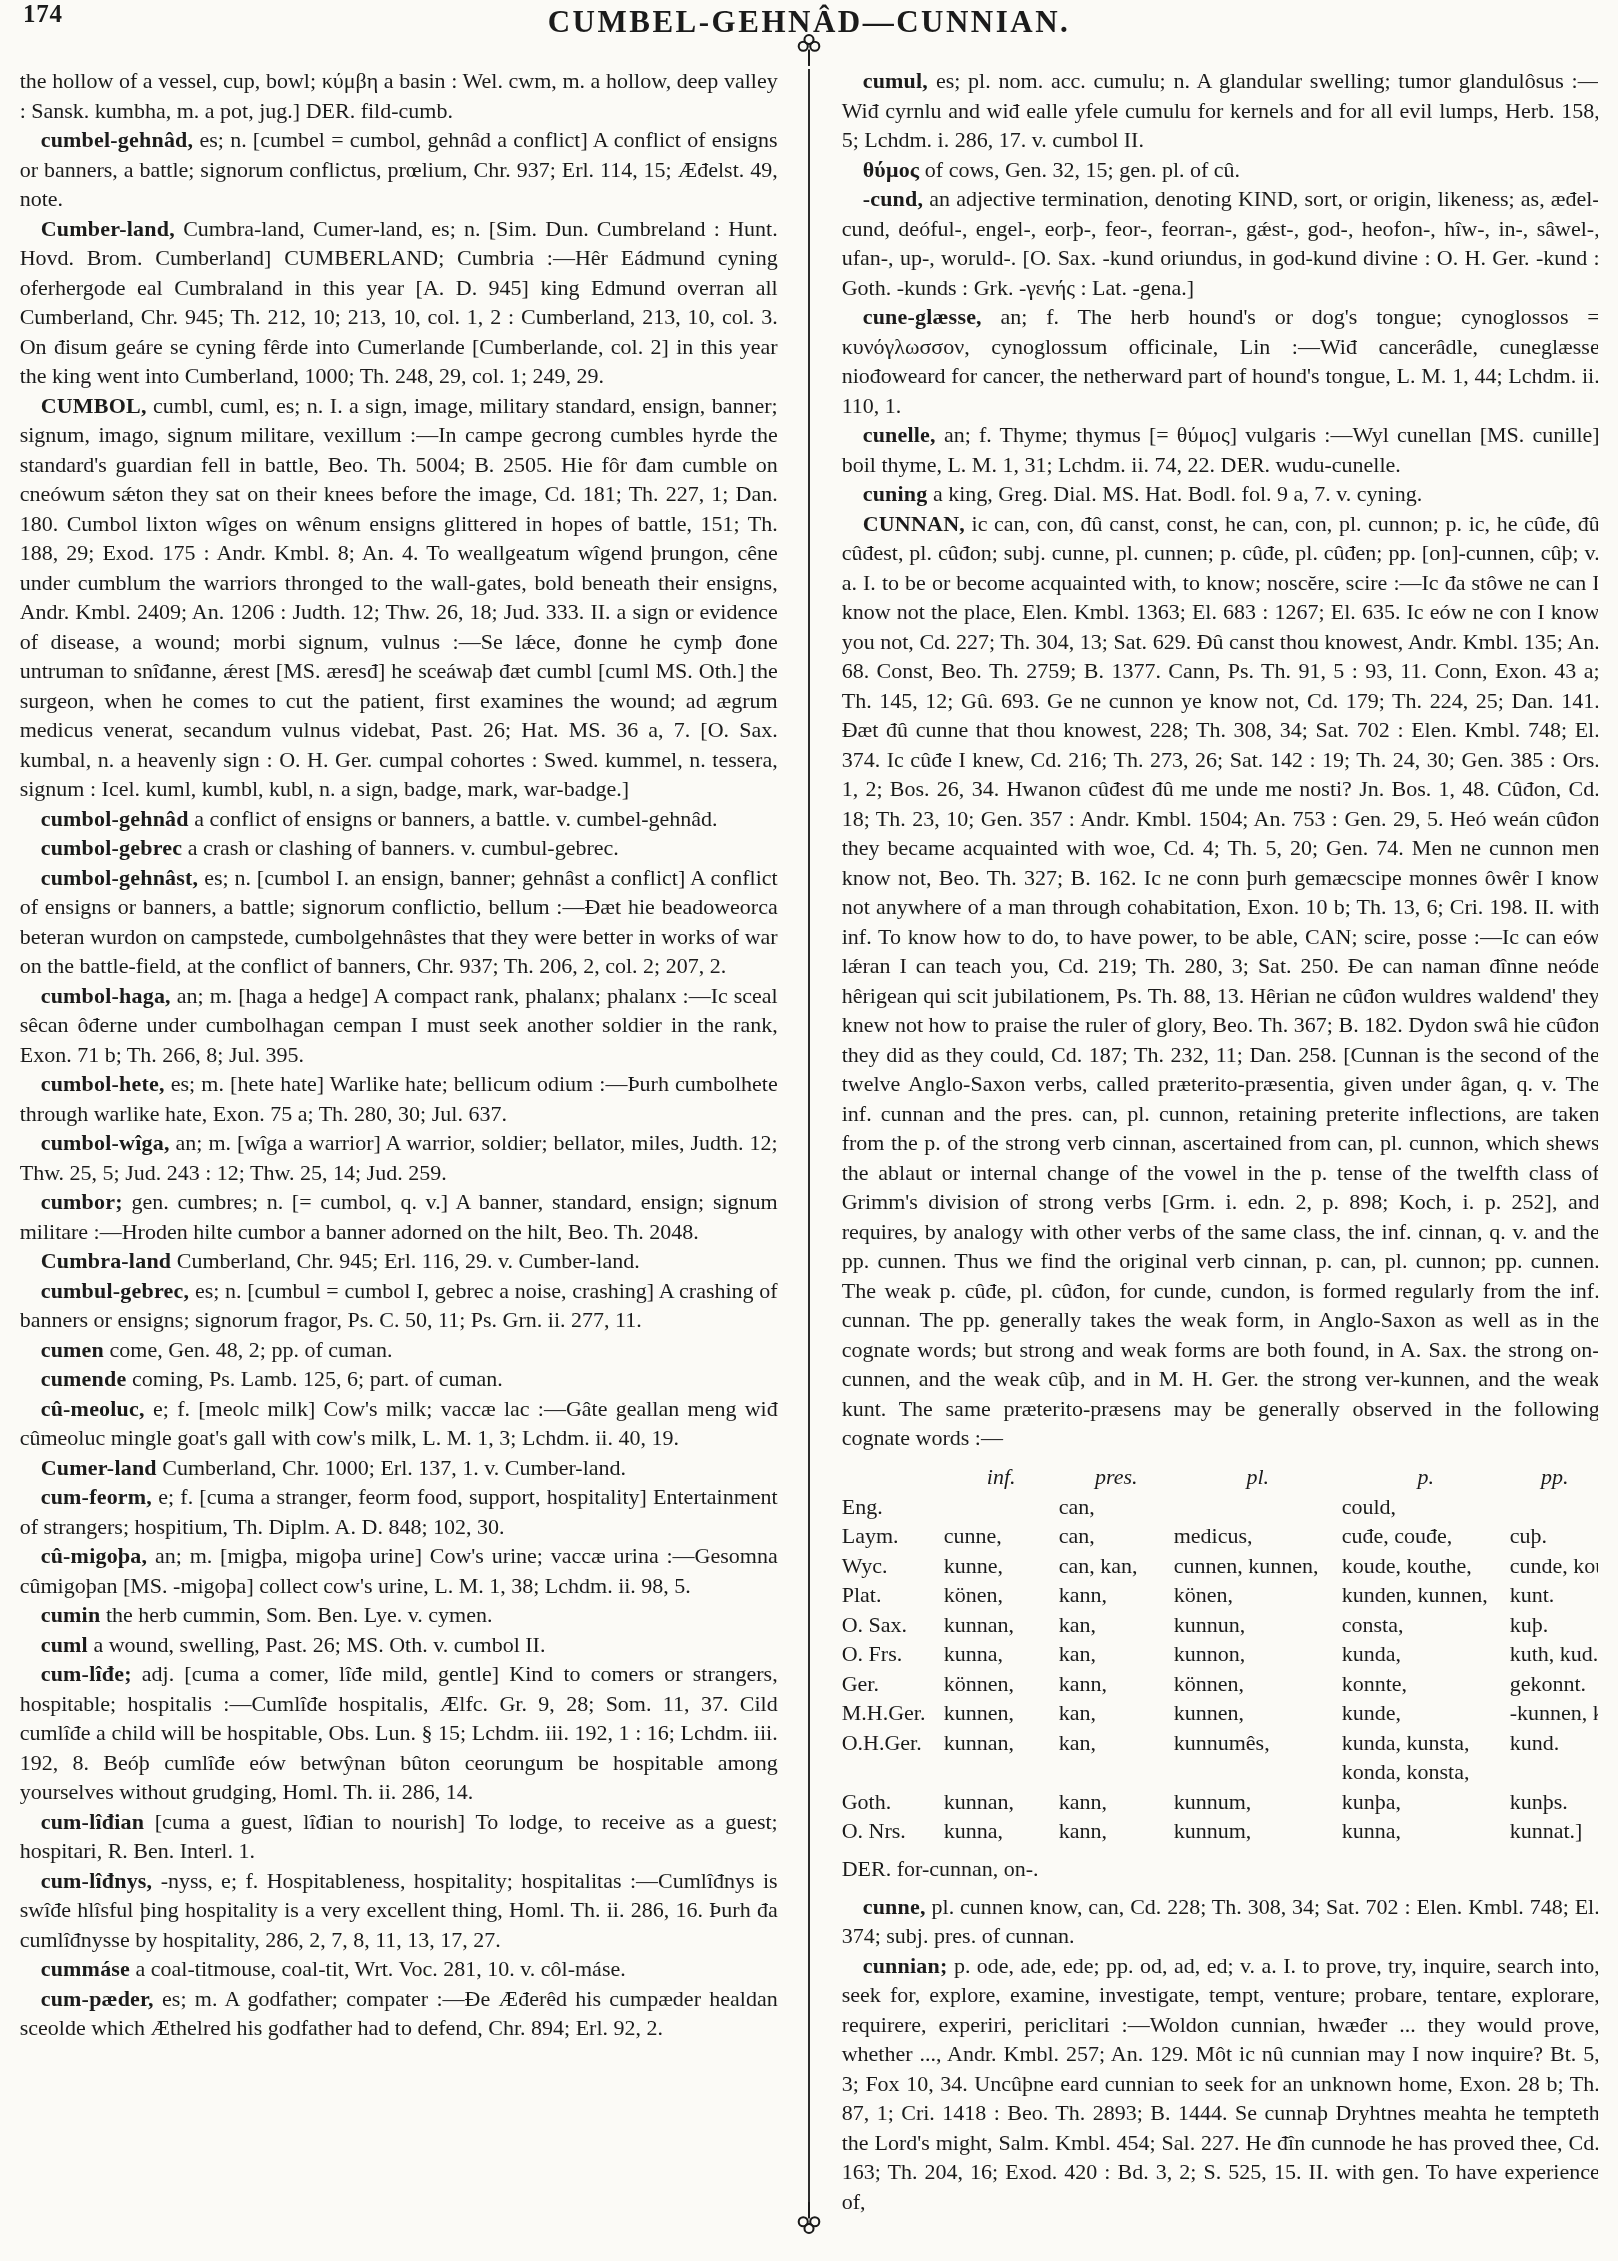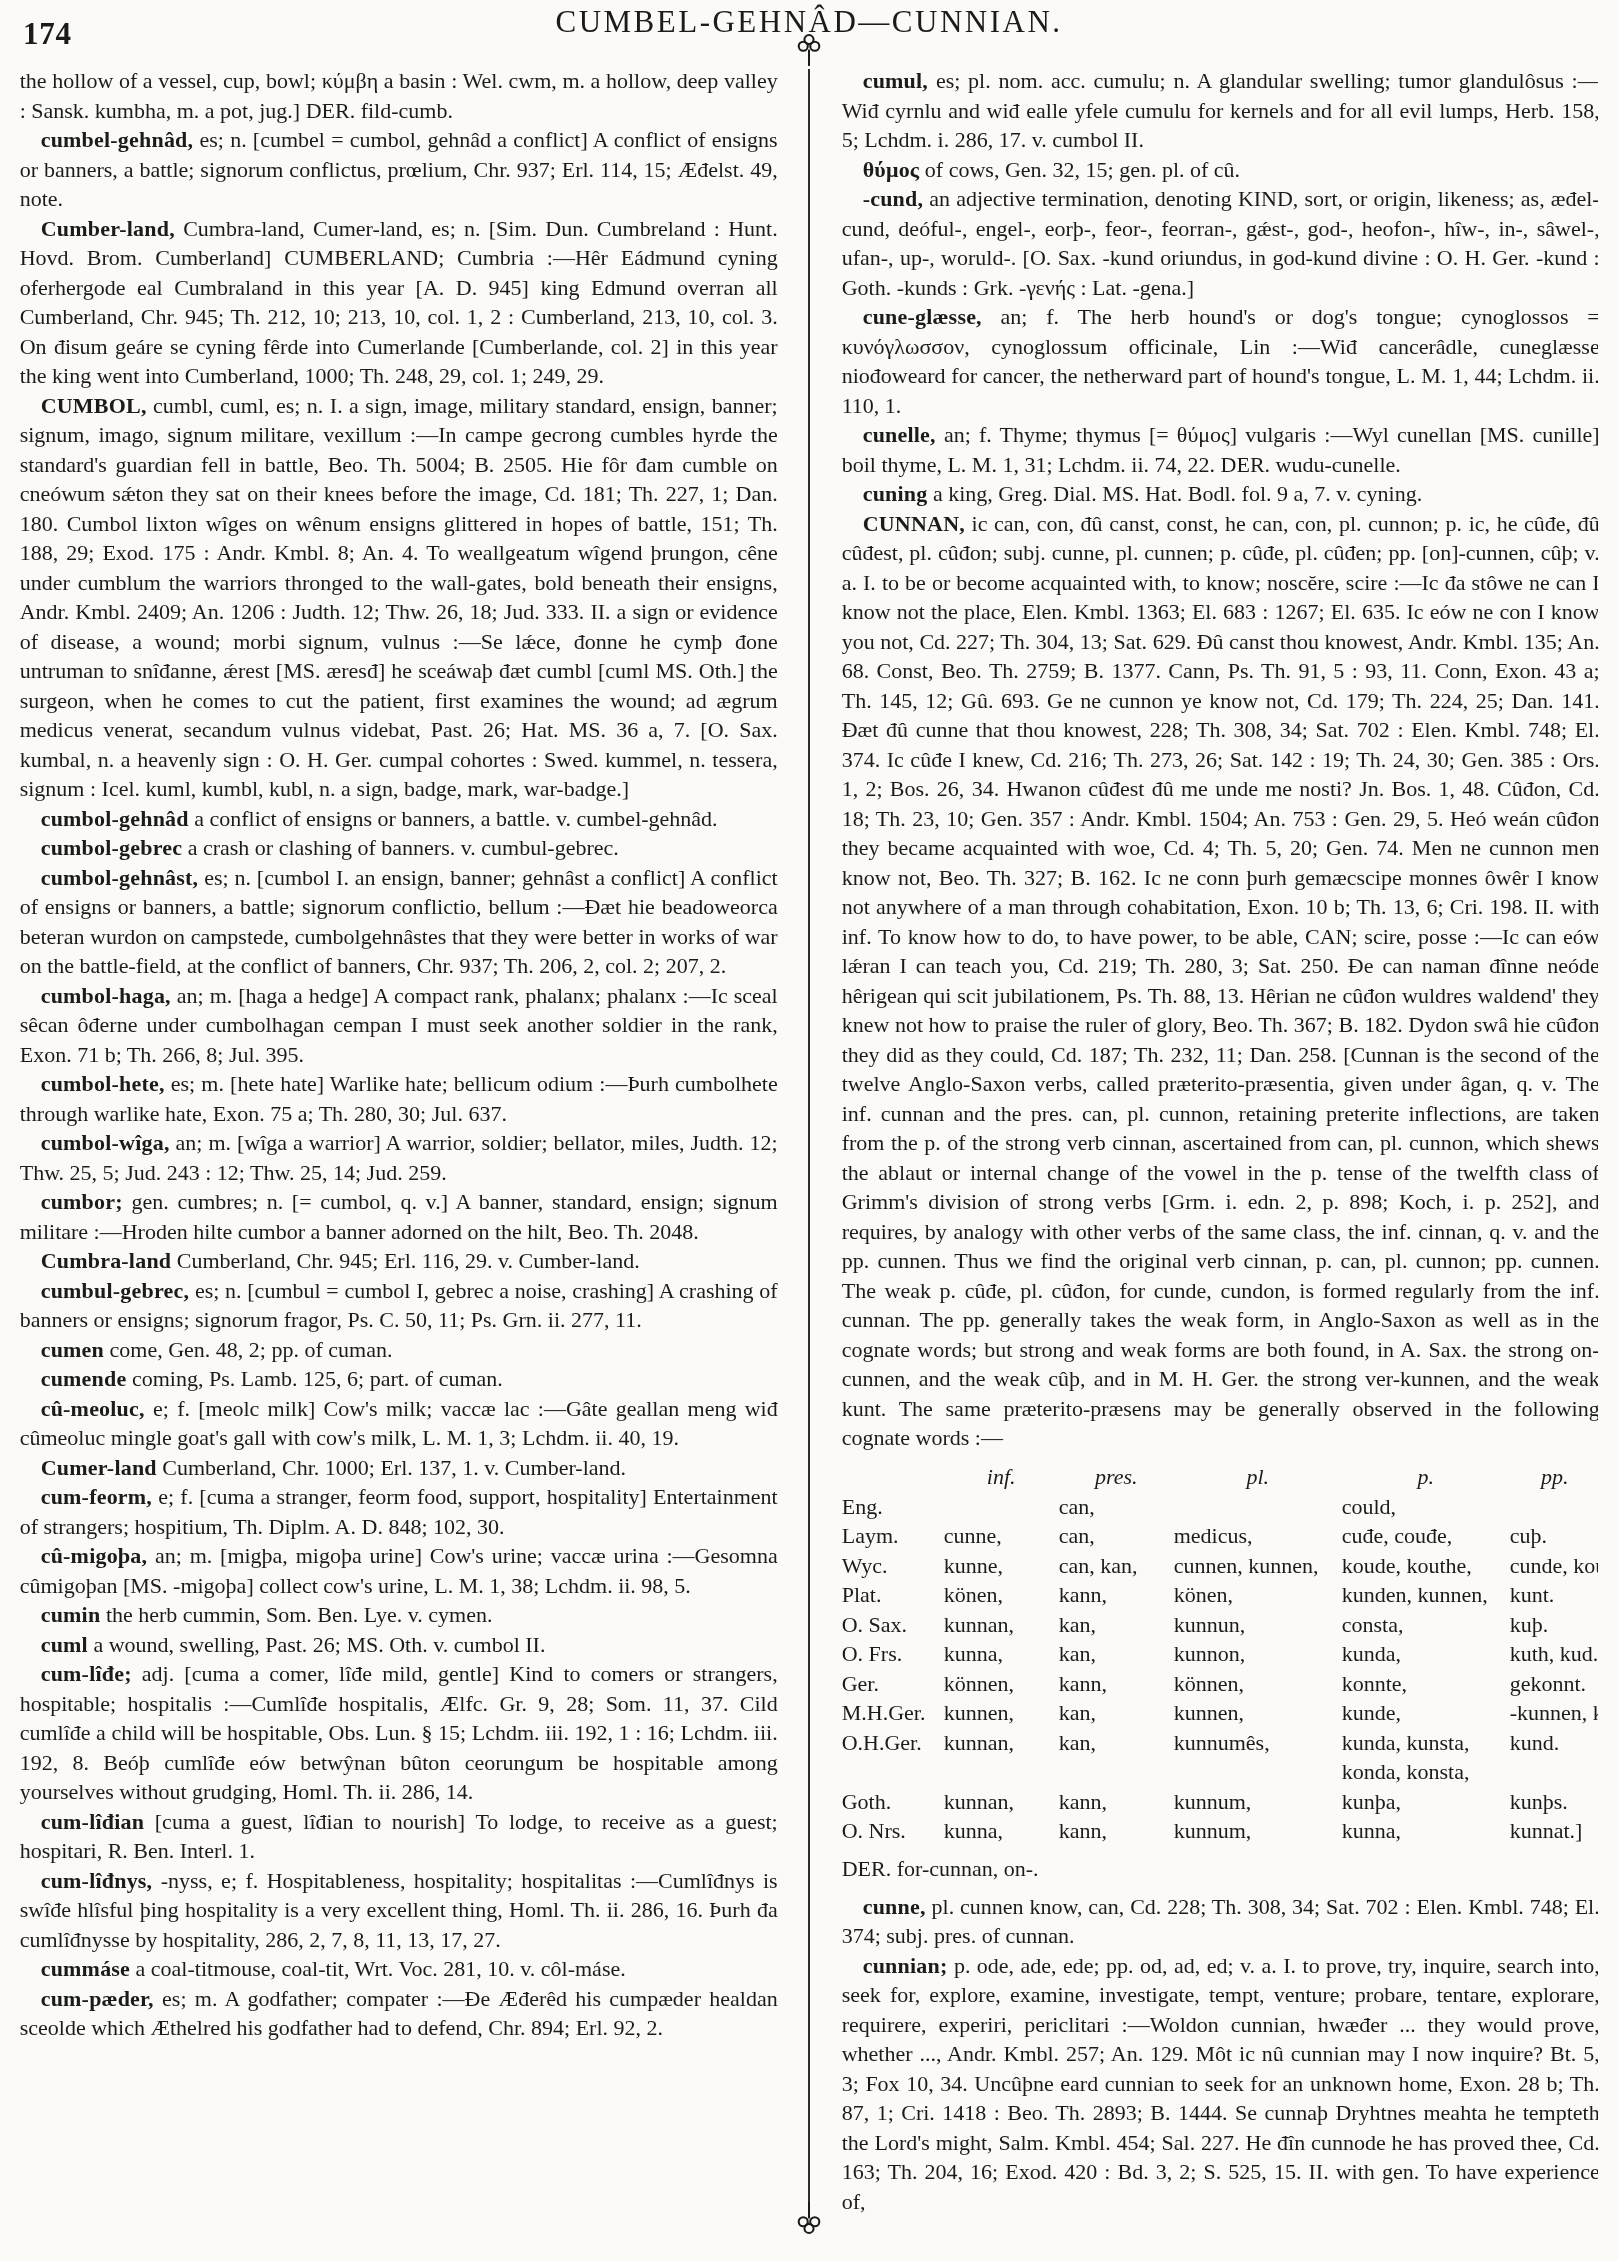--- a/index.html
+++ b/index.html
@@ -3,26 +3,26 @@
 <meta charset="utf-8">
 <style>
   html,body{margin:0;padding:0;}
   body{
     width:1618px;height:2261px;overflow:hidden;position:relative;
     background:#fbfaf6;color:#1b1b1b;
     font-family:"Liberation Serif","DejaVu Serif",serif;
   }
   .page{position:absolute;inset:0;}
   .page-number{
-    position:absolute;top:16px;left:23px;
-    font-size:31px;font-weight:bold;letter-spacing:0.8px;
+    position:absolute;top:0;left:23px;
+    font-size:25px;font-weight:bold;letter-spacing:0.8px;
   }
   .page-title{
     position:absolute;top:4px;left:0;width:100%;text-align:center;
-    font-size:31px;font-weight:normal;letter-spacing:2.5px;
+    font-size:31px;font-weight:bold;letter-spacing:2.5px;
   }
   .columns{
     position:absolute;top:66px;left:19.7px;right:19.7px;bottom:24.6px;
     display:flex;gap:64px;overflow:hidden;
   }
   .col{width:758px;flex:0 0 758px;font-size:22px;line-height:29.5px;text-align:justify;}
   .entry{margin:0;text-indent:21px;}
   .entry.cont{text-indent:0;}
   .hw{font-weight:bold;letter-spacing:0.2px;}
   .divider{

